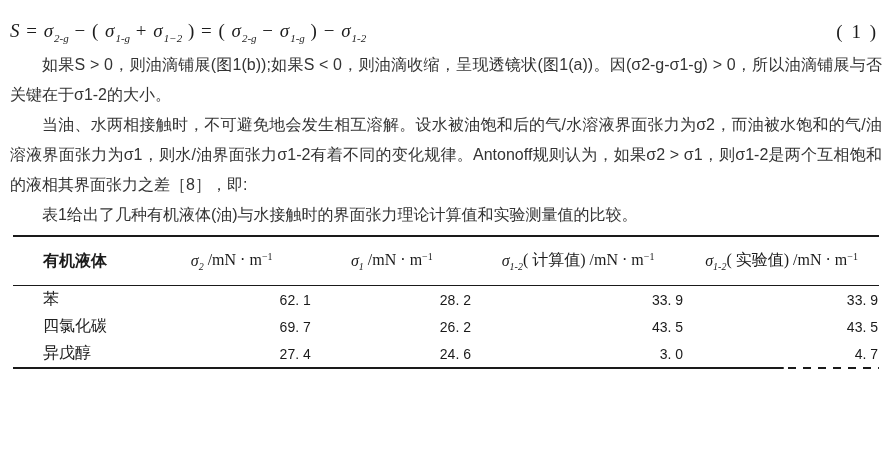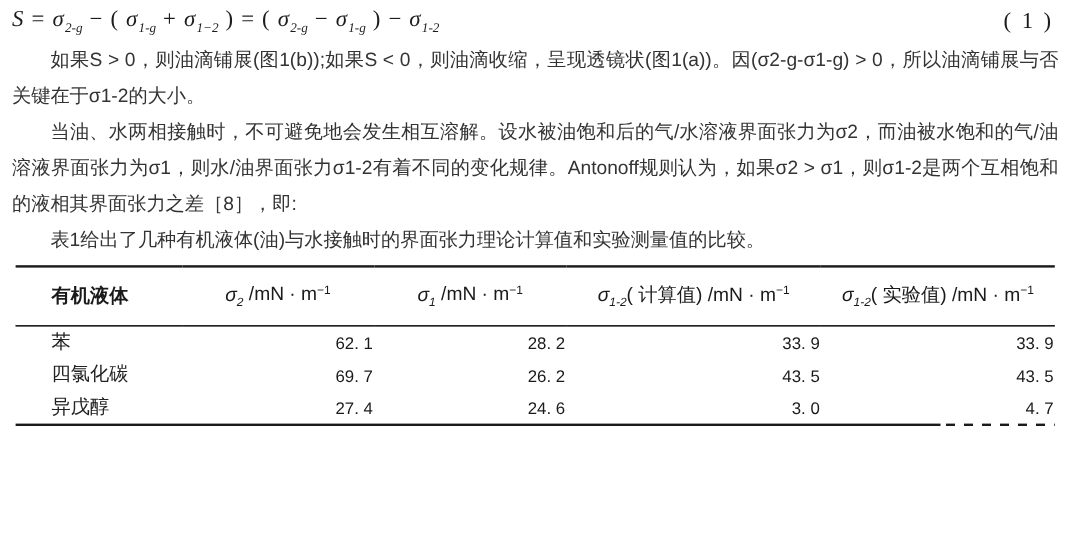--- a/index.html
+++ b/index.html
@@ -3,21 +3,21 @@
 <meta charset="utf-8">
 <style>
   html, body { margin:0; padding:0; }
   body {
     width:892px; height:452px;
     background:#ffffff;
     color:#2e2e2e;
     font-family:"Liberation Sans", sans-serif;
     overflow:hidden;
   }
-  .page { padding:0 10px 0 10px; }
+  .page { padding:14px 10px 0 10px; }
 
   
   .formula-row {
     display:flex; align-items:center; justify-content:space-between;
     font-family:"Liberation Serif", serif;
     font-size:19px; color:#1c1c1c;
     height:36px;
   }
   .formula { letter-spacing:1px; white-space:nowrap; }
   .formula .var { font-style:italic; }
@@ -31,21 +31,21 @@
   }
 
   
   .table-wrap { margin:5px 0 0 3px; width:866px; }
   table {
     width:100%; border-collapse:collapse;
     border-top:2px solid #1a1a1a;
   }
   thead th {
     font-weight:normal; font-size:16px;
-    font-family:Liberation Sans, sans-serif;
+    font-family:Liberation Serif, serif;
     color:#1a1a1a;
     height:46px; vertical-align:middle;
     border-bottom:1.5px solid #1a1a1a;
     text-align:center; white-space:nowrap;
   }
   thead th.first {
     text-align:left; padding-left:30px;
     font-family:Liberation Sans, sans-serif;
     font-weight:bold; font-size:16px;
   }

